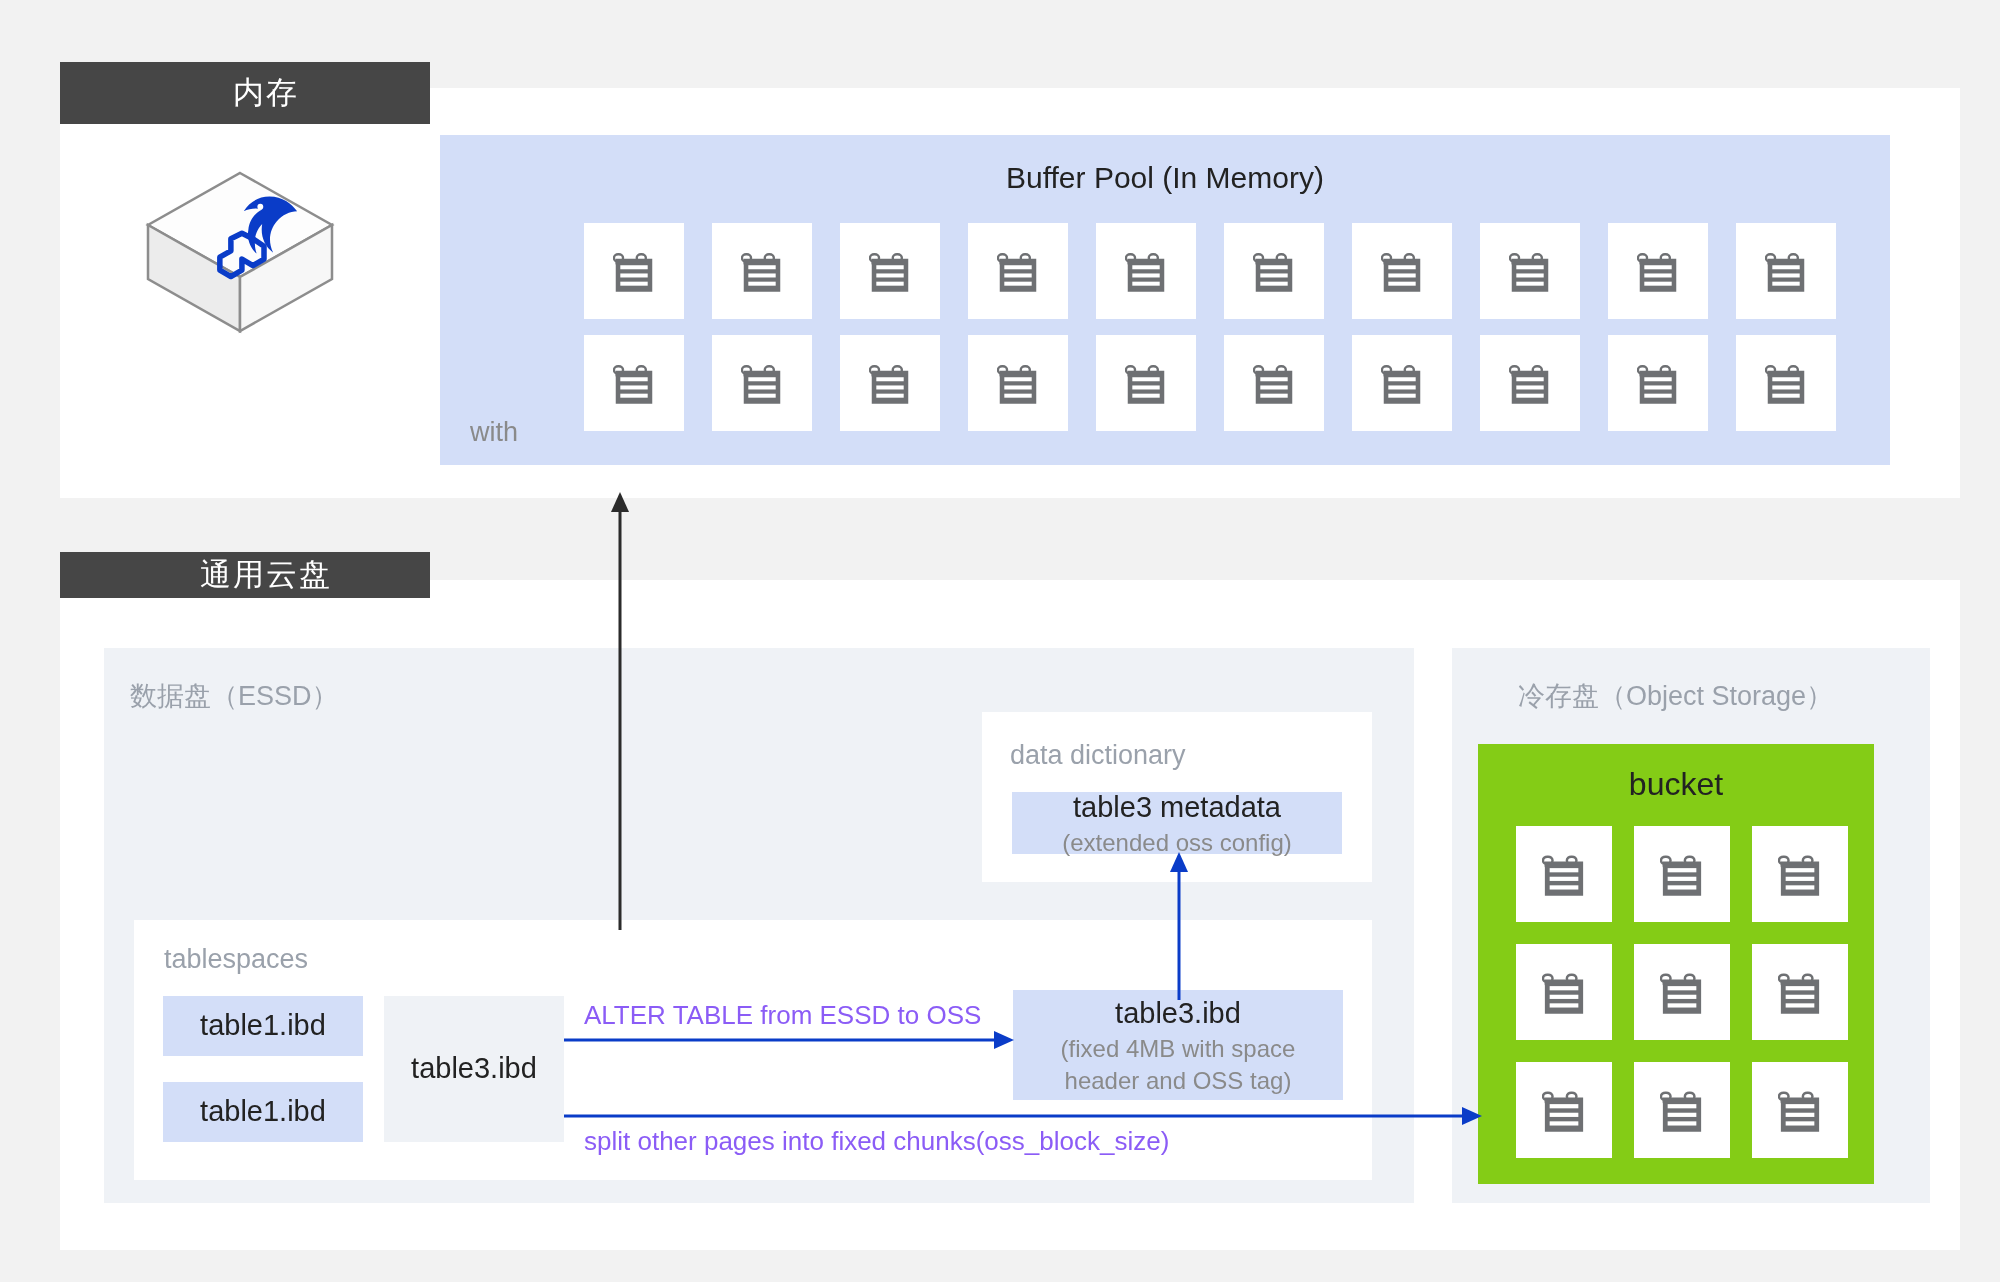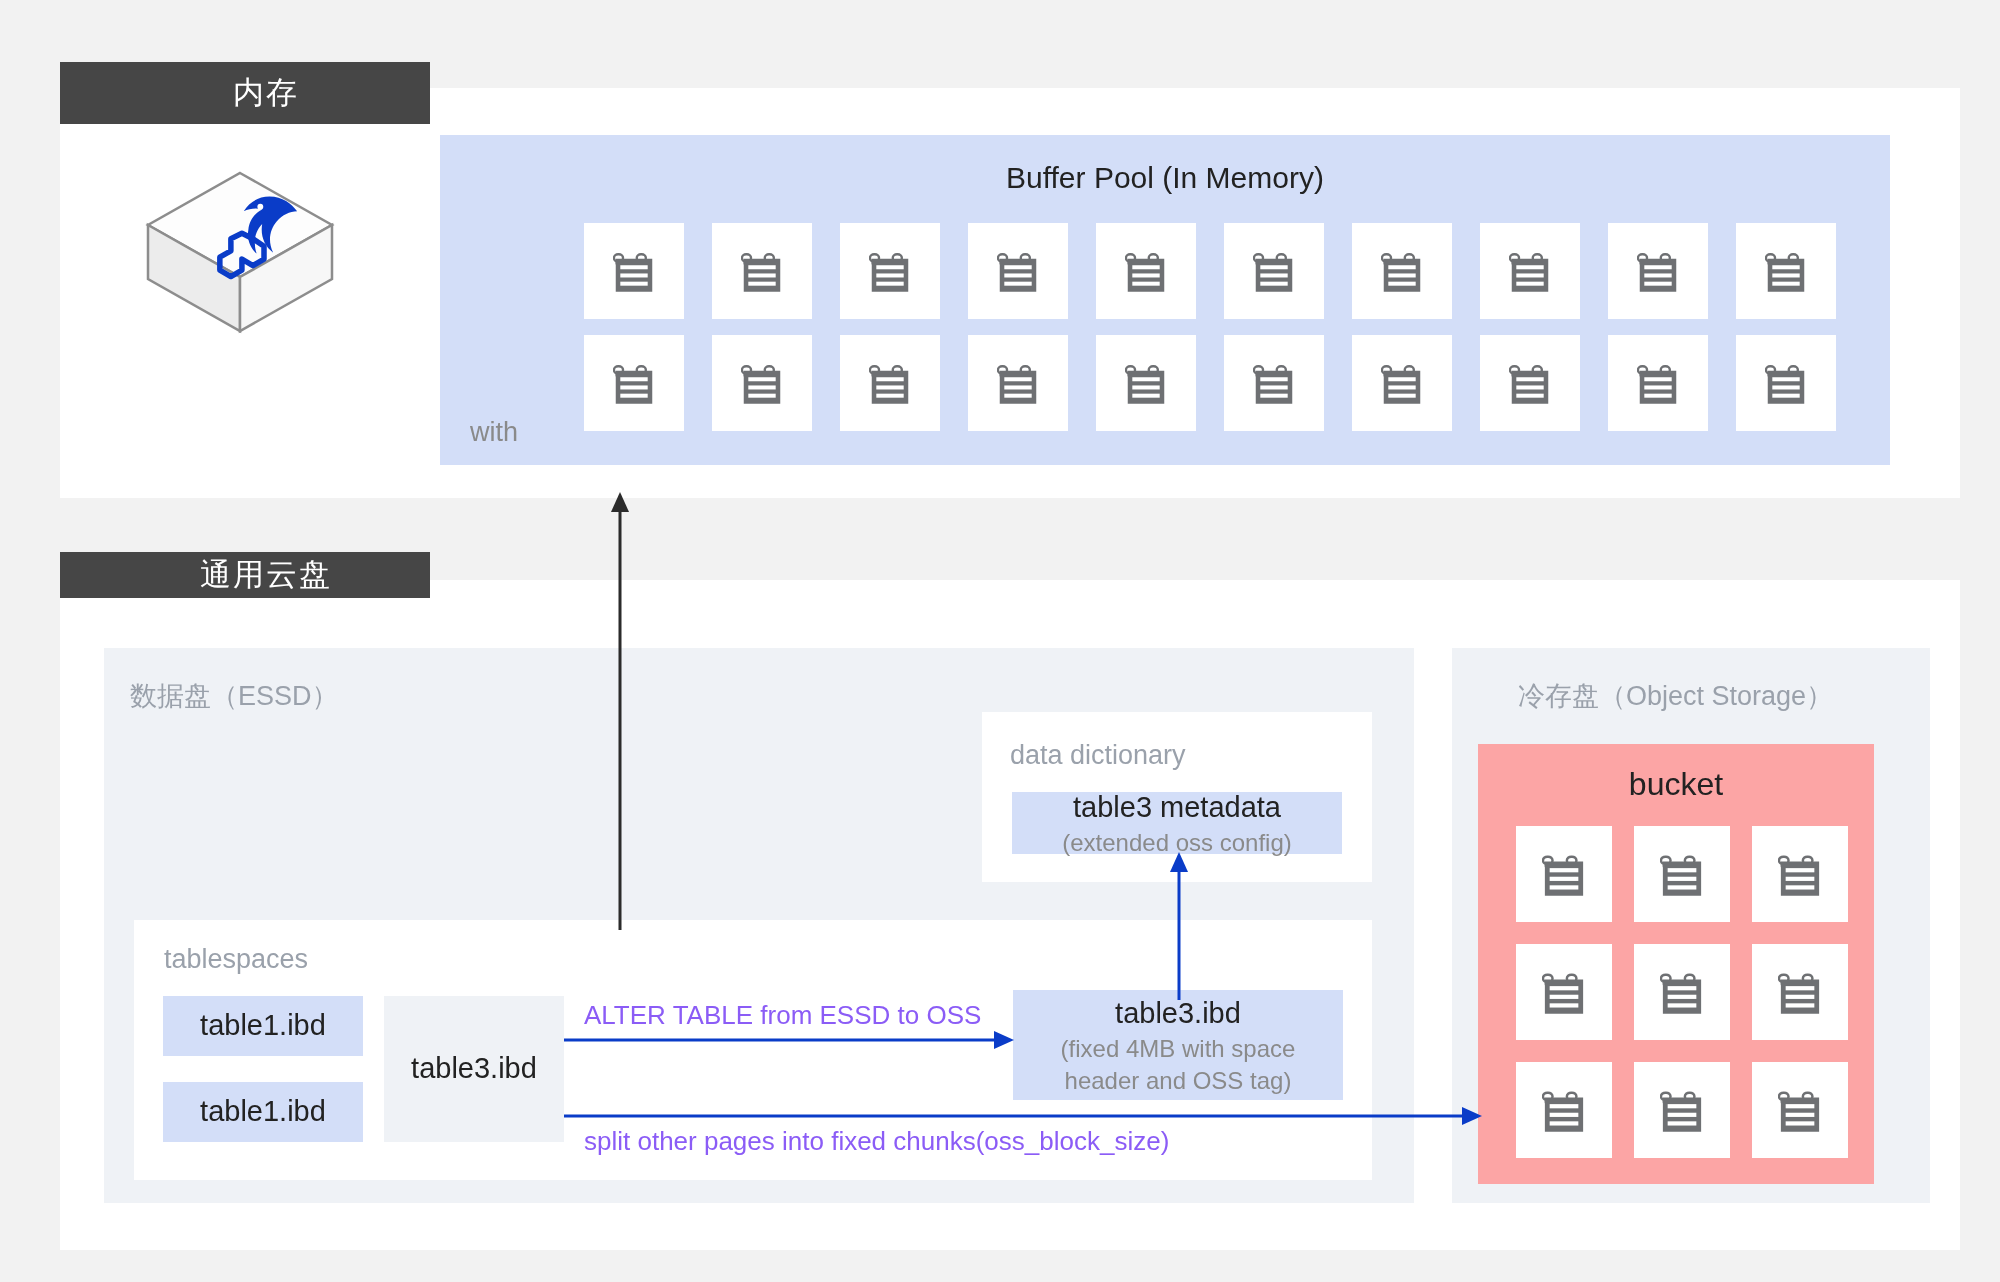--- a/index.html
+++ b/index.html
@@ -70,21 +70,21 @@
   }
   .center-text {
     display: flex; flex-direction: column;
     align-items: center; justify-content: center;
     height: 100%; width: 100%;
   }
   .txt-main { font-size: 29px; color: #222222; line-height: 1.35; }
   .txt-sub  { font-size: 24px; color: #8a8a8a; line-height: 1.3; text-align: right; }
 
   
-  .bucket-box { position: absolute; background: #fca5a5; }
+  .bucket-box { position: absolute; background: #84cc16; }
   .bucket-title {
     position: absolute; left: 0; right: 0; top: 22px;
     text-align: center; font-size: 32px; color: #222222;
   }
   .bucket-grid {
     position: absolute;
     display: grid;
     grid-template-columns: repeat(3, 96px);
     grid-auto-rows: 96px;
     column-gap: 22px; row-gap: 22px;

